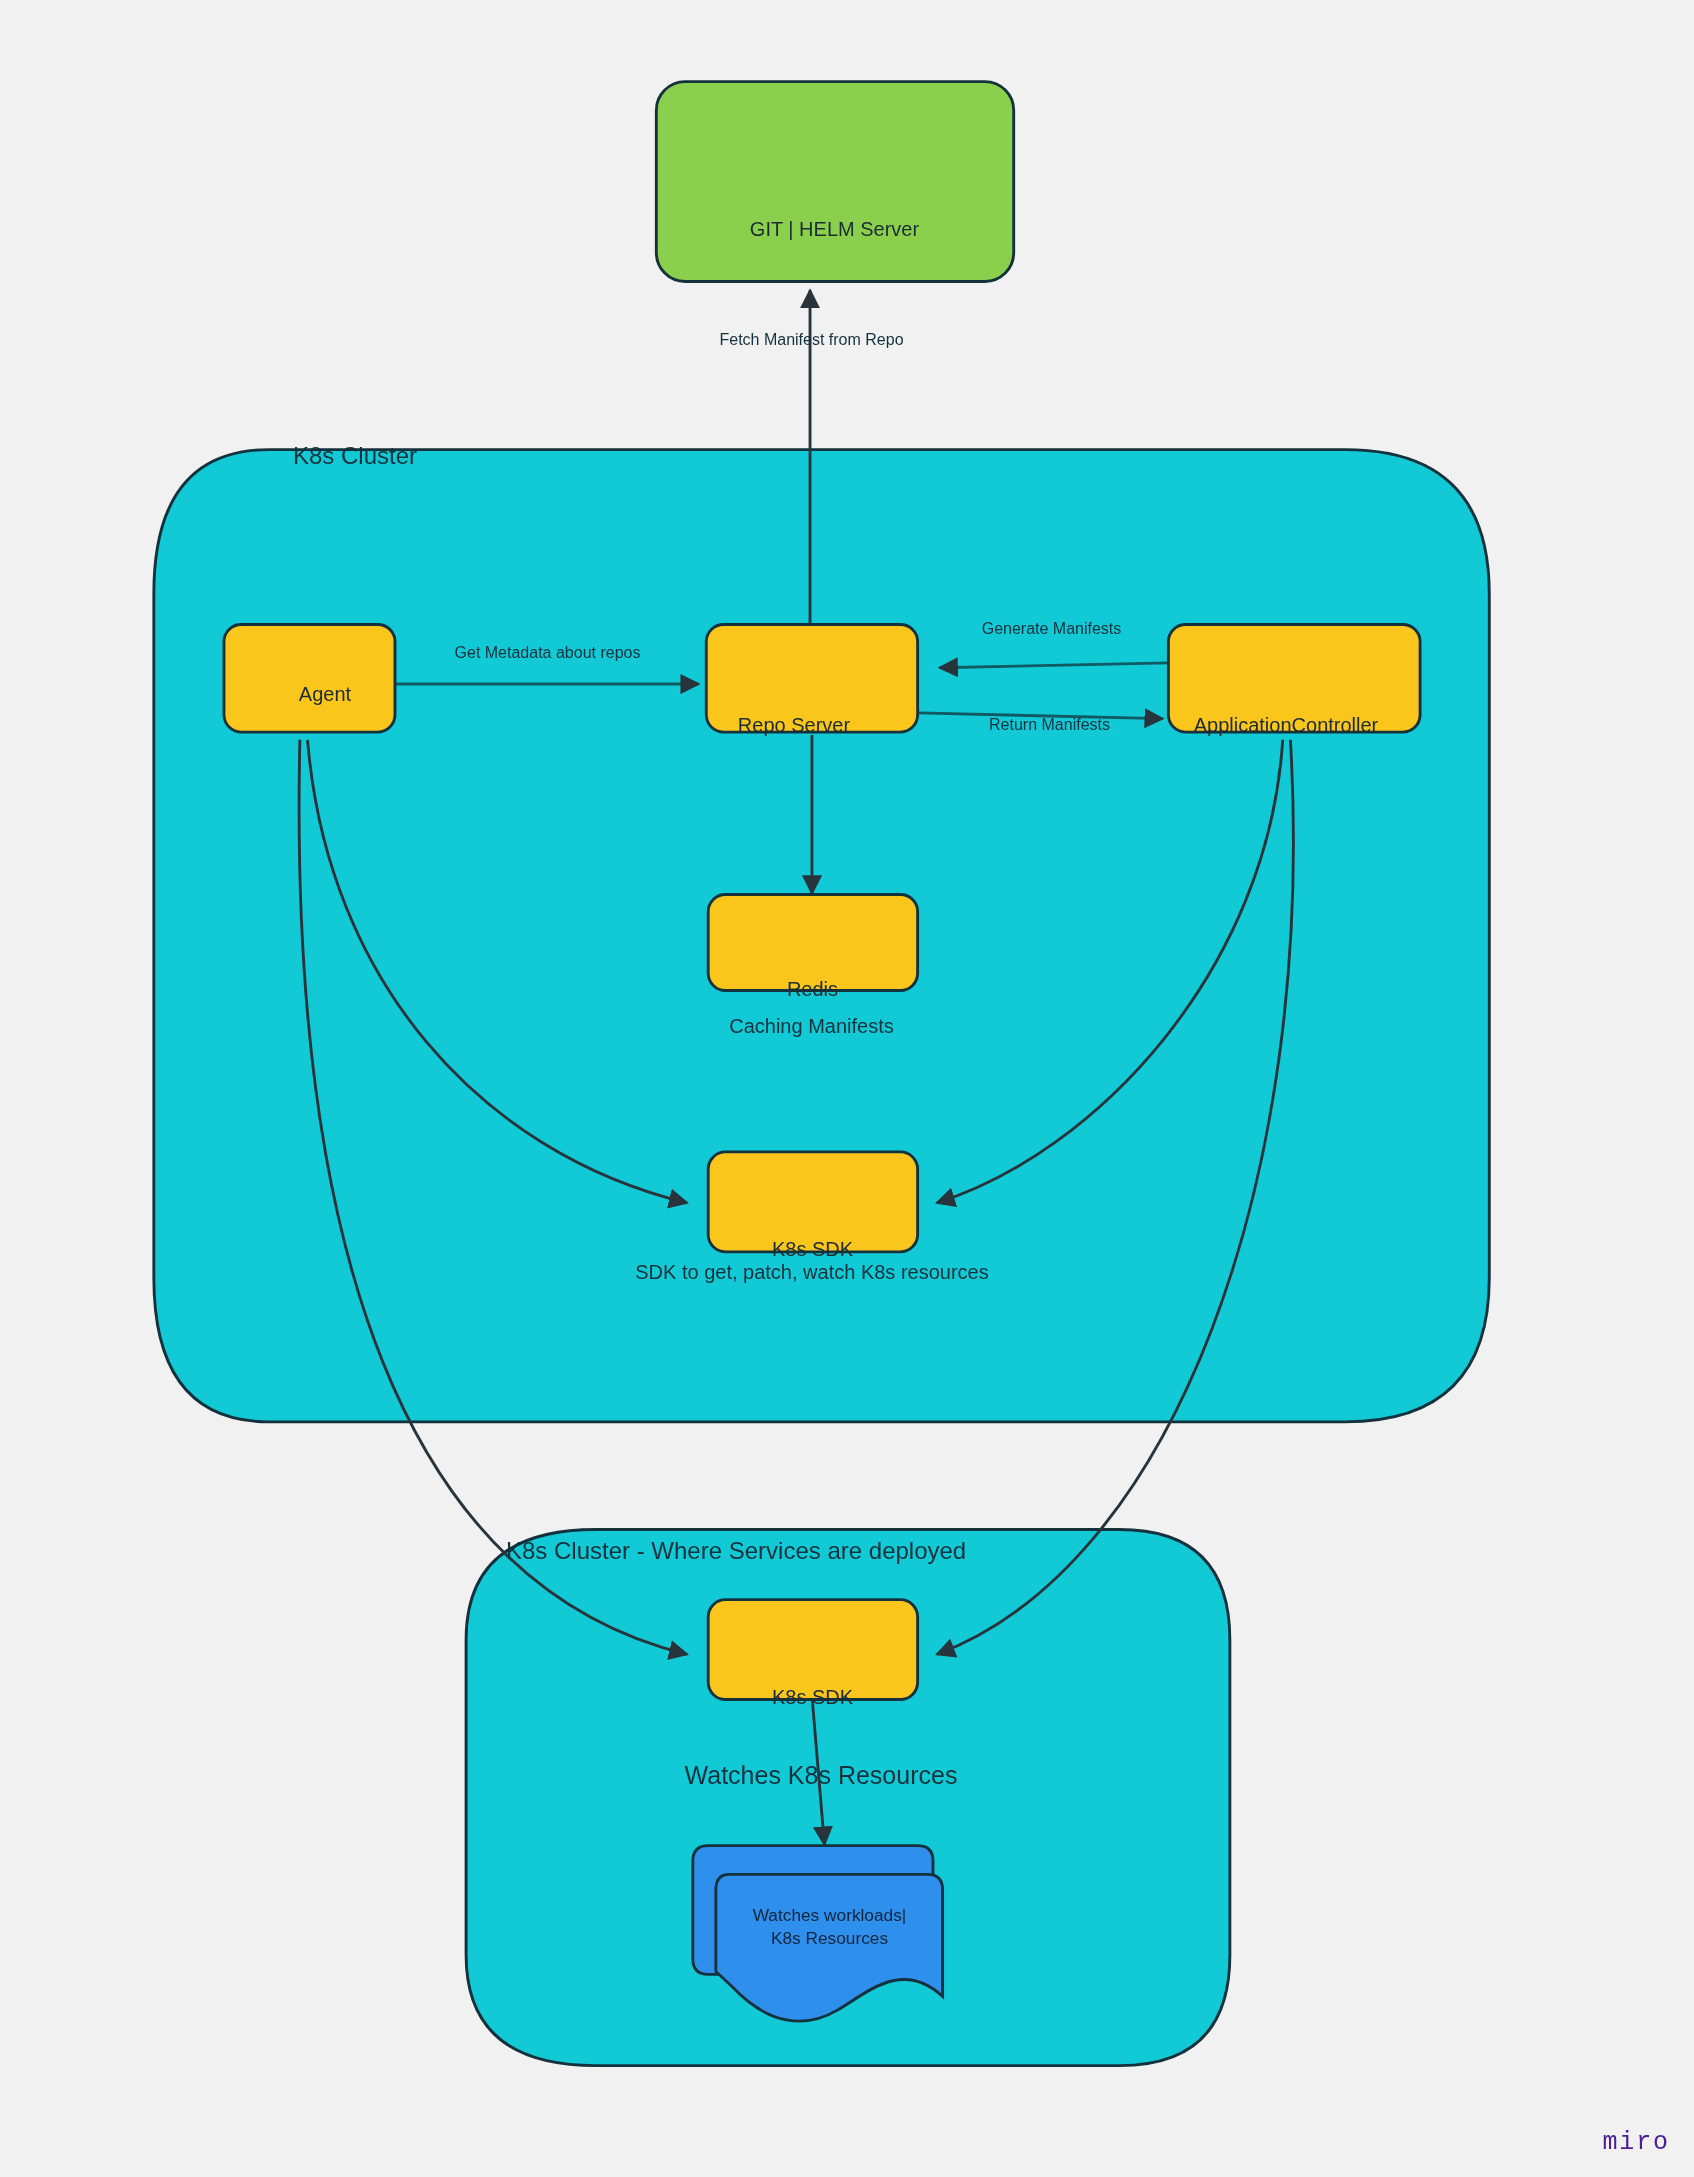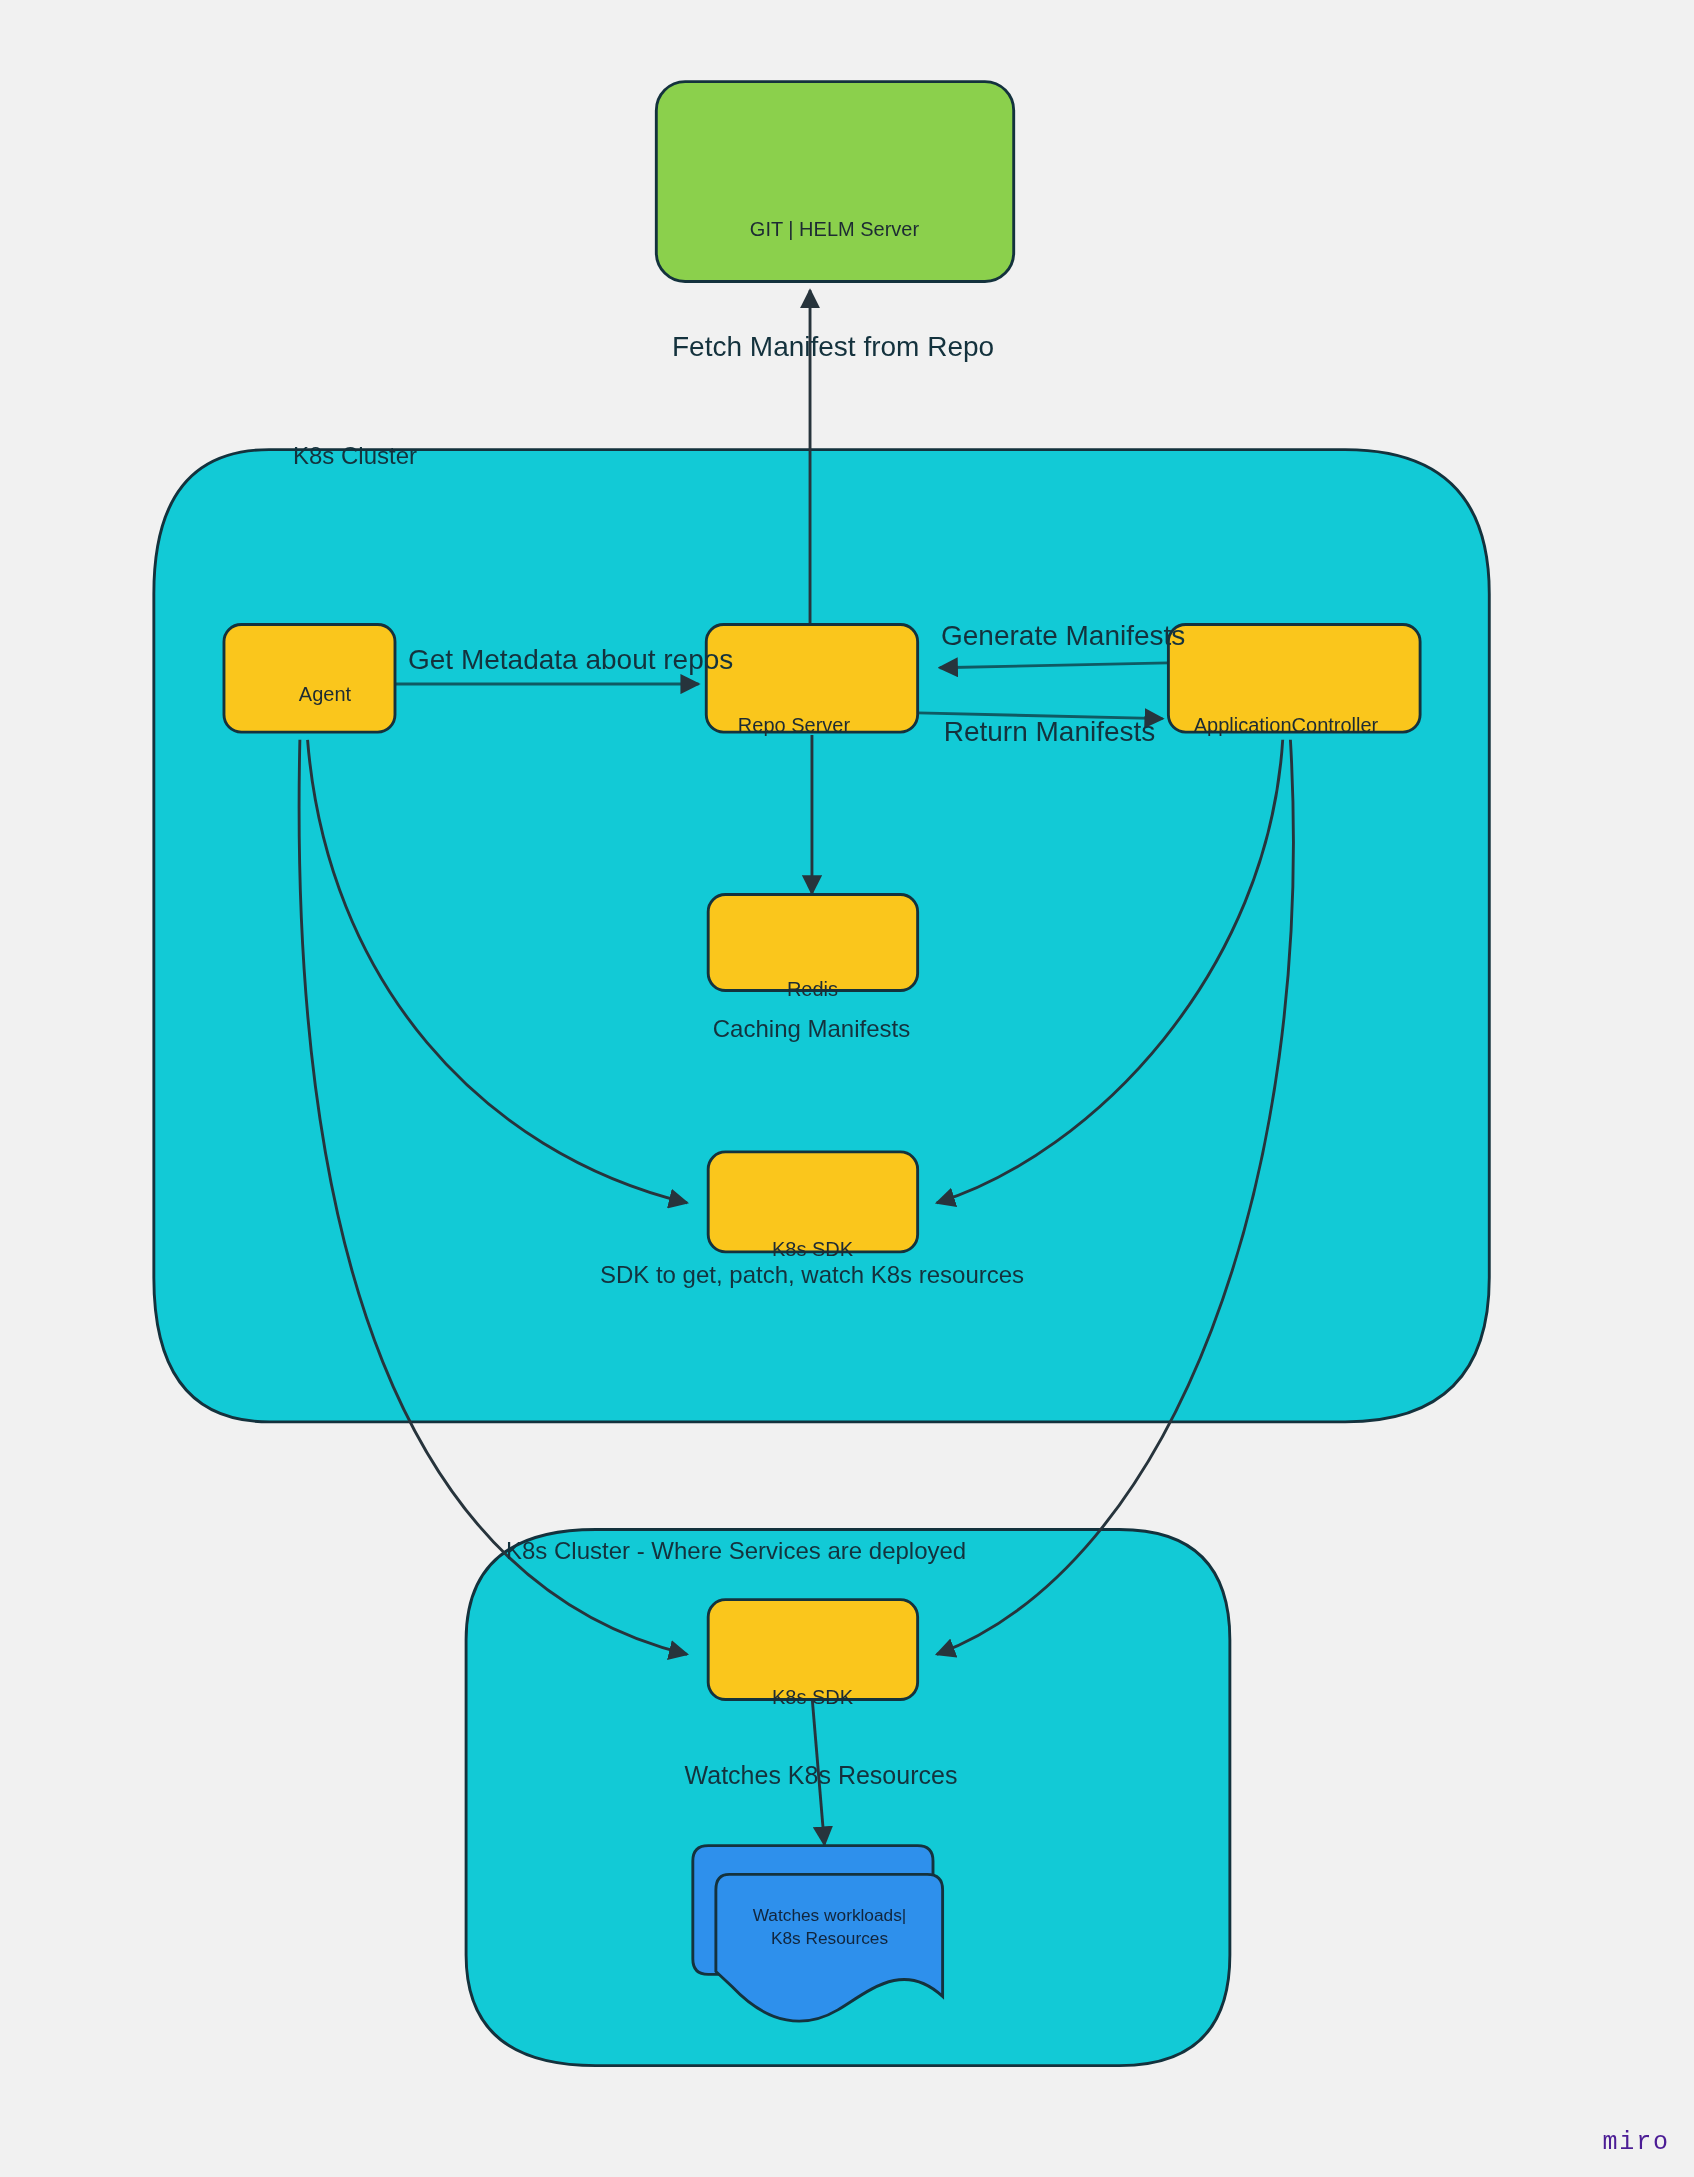--- a/index.html
+++ b/index.html
@@ -32,29 +32,29 @@
   }
   .box-text { font-size: 20px; margin-top: 47px; }
   .cluster-title {
     position: absolute;
     font-size: 24px;
     color: #14323d;
     white-space: nowrap;
   }
   .edge-label {
     position: absolute;
-    font-size: 28px;
+    font-size: 16px;
     color: #14323d;
     white-space: nowrap;
     text-align: center;
   }
   .edge-label.big { font-size: 25px; }
   .caption {
     position: absolute;
-    font-size: 24px;
+    font-size: 20px;
     color: #14323d;
     white-space: nowrap;
     text-align: center;
   }
   .doc-text {
     font-size: 17.3px;
     color: #11253d;
   }
   #watermark {
     position: absolute;

